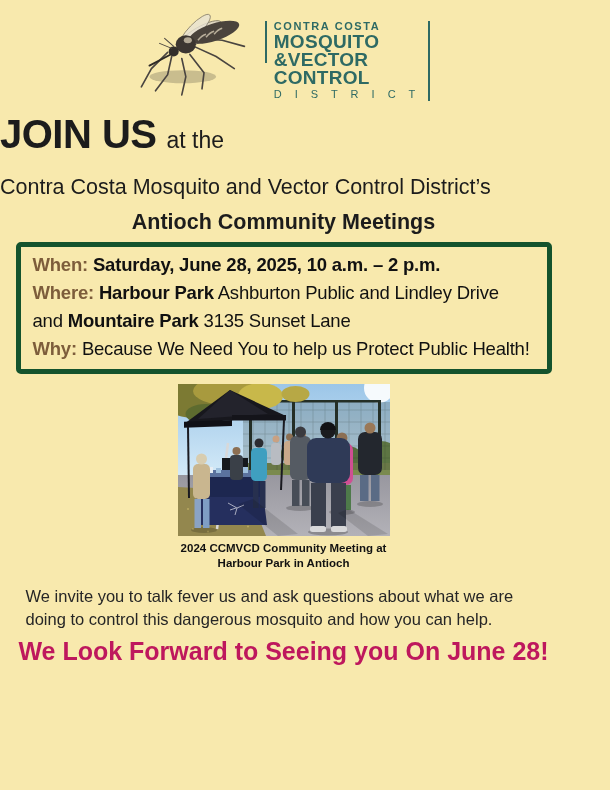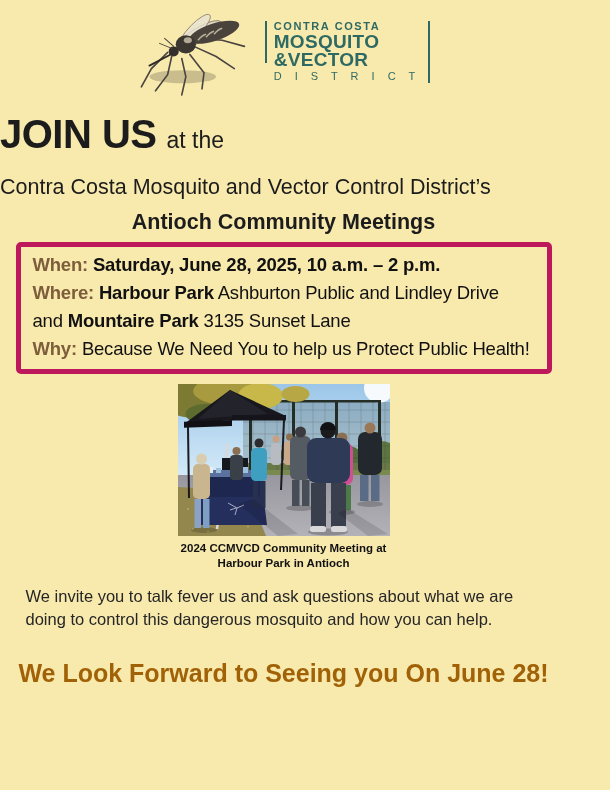--- a/index.html
+++ b/index.html
@@ -17,36 +17,36 @@
   .lt-district{font-size:11px; letter-spacing:5px; font-weight:500; margin-top:1px;}
 
   
   .join-line{text-align:left; margin-top:4px; line-height:48px;}
   .join{font-size:40px; font-weight:800; letter-spacing:-0.5px;}
   .atthe{font-size:23px; font-weight:400; margin-left:10px;}
   .org-line{text-align:left; font-size:21.5px; margin-top:8px; color:#1c1c1c;}
   .meet-line{text-align:center; font-size:21.5px; font-weight:700; margin-top:10px;}
 
   
-  .info-box{width:506px; margin:7px auto 0; border:5px solid #be185d; border-radius:5px;
+  .info-box{width:506px; margin:7px auto 0; border:5px solid #14532d; border-radius:5px;
             padding:4px 8px 6px 12px; font-size:18.5px; line-height:28px; color:#111; letter-spacing:-0.2px;}
   .info-box p{margin:0;}
   .lbl{color:#7d5d3b; font-weight:700;}
   .bk{font-weight:700; color:#111;}
 
   
   .photo-wrap{width:212px; margin:10px auto 0;}
   .photo-svg{display:block; width:212px; height:152px;}
   .caption{text-align:center; font-size:11.5px; font-weight:700; line-height:15px; margin-top:5px; color:#111;}
 
   
   .bodytext{width:516px; margin:7px auto 0; font-size:16.5px; line-height:23px; color:#262626;}
   .bodytext p{margin:0;}
   .bodytext .p2{margin-top:14px;}
-  .closing{text-align:center; font-size:25px; font-weight:800; margin-top:28px; color:#a16207;}
+  .closing{text-align:center; font-size:25px; font-weight:800; margin-top:6px; color:#be185d;}
 </style>
 </head>
 <body>
 
 <div class="flyer">
 
   <header class="logo-row">
     <svg class="mosquito-svg" viewBox="0 0 130 95" aria-hidden="true">
       <ellipse cx="45" cy="66" rx="33" ry="6.5" fill="#9a9170" opacity="0.5"></ellipse>
       <g stroke="#4a4540" stroke-width="1.6" fill="none" stroke-linecap="round">
@@ -65,20 +65,21 @@
       <ellipse cx="50" cy="30" rx="4" ry="3" fill="#cfc5ae" opacity="0.8"></ellipse>
       <circle cx="36" cy="41" r="5" fill="#332f2b"></circle>
       <line x1="33" y1="44" x2="12" y2="55" stroke="#2e2a26" stroke-width="1.8" stroke-linecap="round"></line>
       <line x1="34" y1="38" x2="22" y2="33" stroke="#4a4540" stroke-width="1" stroke-linecap="round"></line>
       <line x1="36" y1="36" x2="27" y2="28" stroke="#4a4540" stroke-width="1" stroke-linecap="round"></line>
     </svg>
     <div class="logo-text">
       <div class="lt-small">CONTRA COSTA</div>
       <div class="lt-big">MOSQUITO</div>
       <div class="lt-big">&amp;VECTOR</div>
+      <div class="lt-big">CONTROL</div>
       <div class="lt-district">D I S T R I C T</div>
     </div>
   </header>
 
   <div class="join-line">
     <span class="join">JOIN US</span><span class="atthe">at the</span>
   </div>
   <div class="org-line">Contra Costa Mosquito and Vector Control District’s</div>
   <div class="meet-line">Antioch Community Meetings</div>
 

